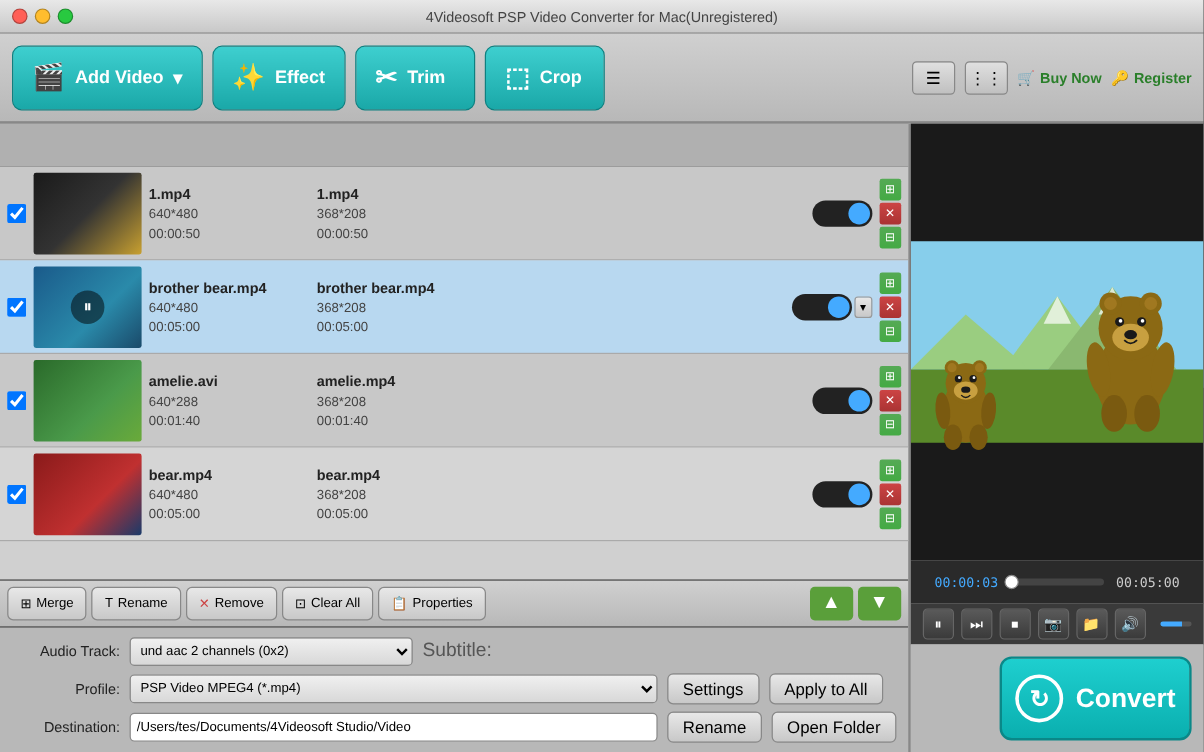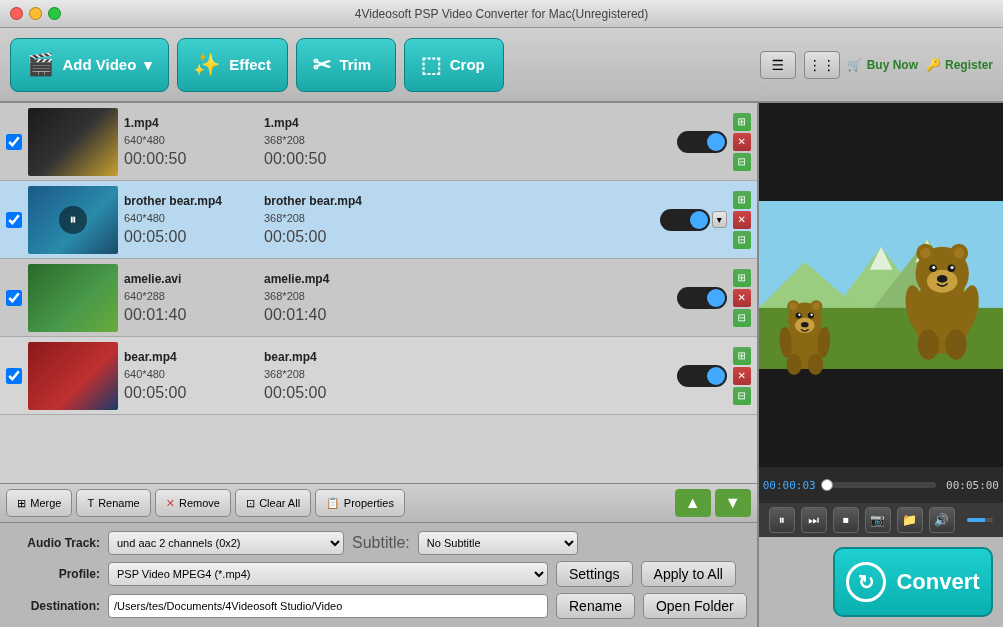--- a/index.html
+++ b/index.html
@@ -99,20 +99,21 @@
     }
     .main-content {
       display: flex;
       height: calc(627px - 28px - 75px);
     }
     .left-panel {
       flex: 1;
       display: flex;
       flex-direction: column;
       background: #000000;
+      margin-top: 36px;
     }
     .file-list {
       flex: 1;
       overflow-y: auto;
       background: #d0d0d0;
     }
     .file-row {
       display: flex;
       align-items: center;
       height: 78px;
@@ -175,21 +176,21 @@
       flex-direction: column;
       gap: 4px;
       min-width: 120px;
     }
     .file-name {
       font-weight: bold;
       color: #222;
       font-size: 12px;
     }
     .file-size { color: #444; font-size: 11px; }
-    .file-duration { color: #444; font-size: 16px; }
+    .file-duration { color: #444; font-size: 11px; }
     .file-controls {
       display: flex;
       align-items: center;
       gap: 4px;
       flex-shrink: 0;
     }
     .psp-toggle {
       width: 50px;
       height: 22px;
       background: #222;
@@ -290,21 +291,21 @@
       display: flex;
       flex-direction: column;
       gap: 6px;
     }
     .control-row {
       display: flex;
       align-items: center;
       gap: 8px;
     }
     .control-label {
-      font-weight: bold;
+      font-weight: normal;
       color: #222;
       width: 90px;
       text-align: right;
       font-size: 12px;
     }
     .control-select {
       height: 24px;
       border: 1px solid #888;
       border-radius: 4px;
       background: linear-gradient(to bottom, #f0f0f0, #d8d8d8);
@@ -356,21 +357,21 @@
       flex: 1;
       background: #1a1a1a;
       position: relative;
       overflow: hidden;
     }
     .preview-controls {
       height: 36px;
       background: #2a2a2a;
       display: flex;
       align-items: center;
-      padding: 0 4px;
+      padding: 0 20px;
       gap: 4px;
     }
     .time-display {
       color: #4af;
       font-size: 11px;
       font-family: monospace;
       white-space: nowrap;
     }
     .progress-bar {
       flex: 1;
@@ -665,23 +666,20 @@
     </div>
 
     <div class="bottom-controls">
 
       <div class="control-row">
         <span class="control-label">Audio Track:</span>
         <select class="control-select audio-select">
           <option>und aac 2 channels (0x2)</option>
         </select>
         <span class="subtitle-label">Subtitle:</span>
-        <select class="control-select subtitle-select">
-          <option>No Subtitle</option>
-        </select>
       </div>
 
       <div class="control-row">
         <span class="control-label">Profile:</span>
         <select class="control-select profile-select">
           <option>PSP Video MPEG4 (*.mp4)</option>
         </select>
         <button class="settings-btn">Settings</button>
         <button class="apply-btn">Apply to All</button>
       </div>

